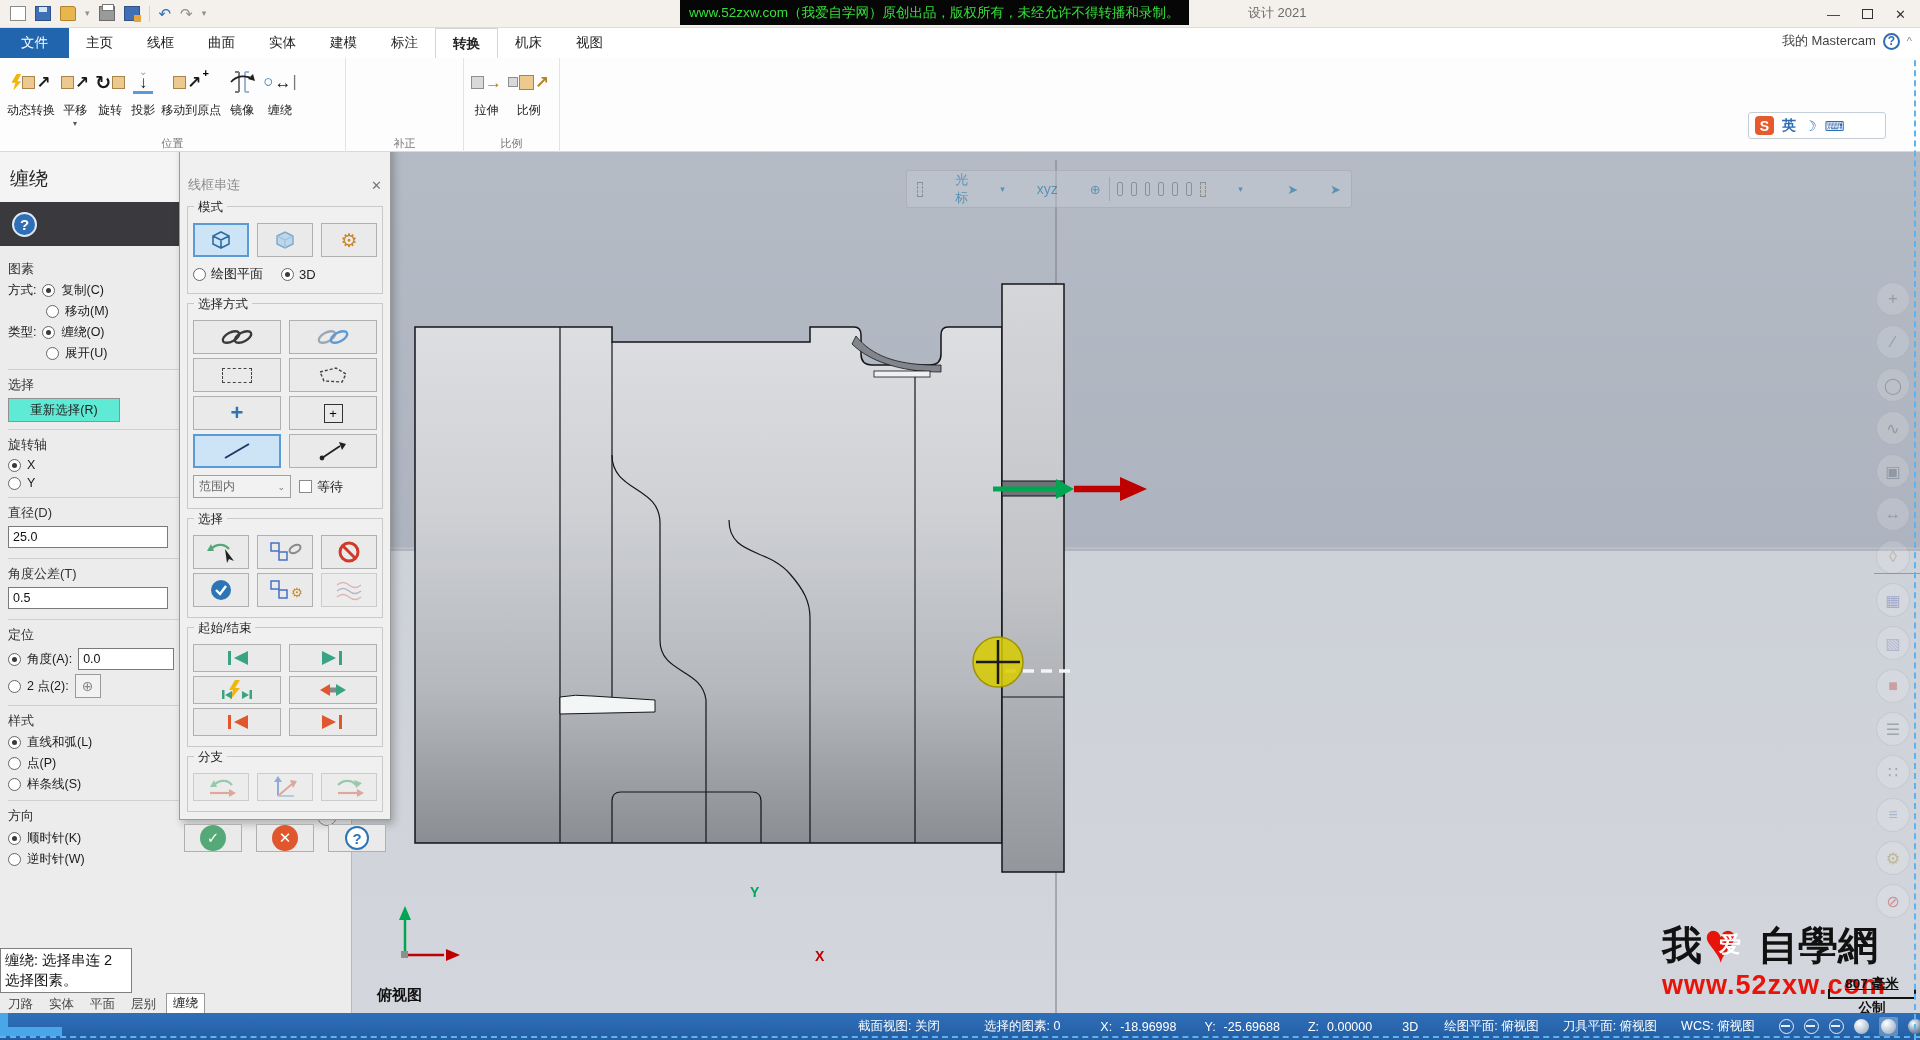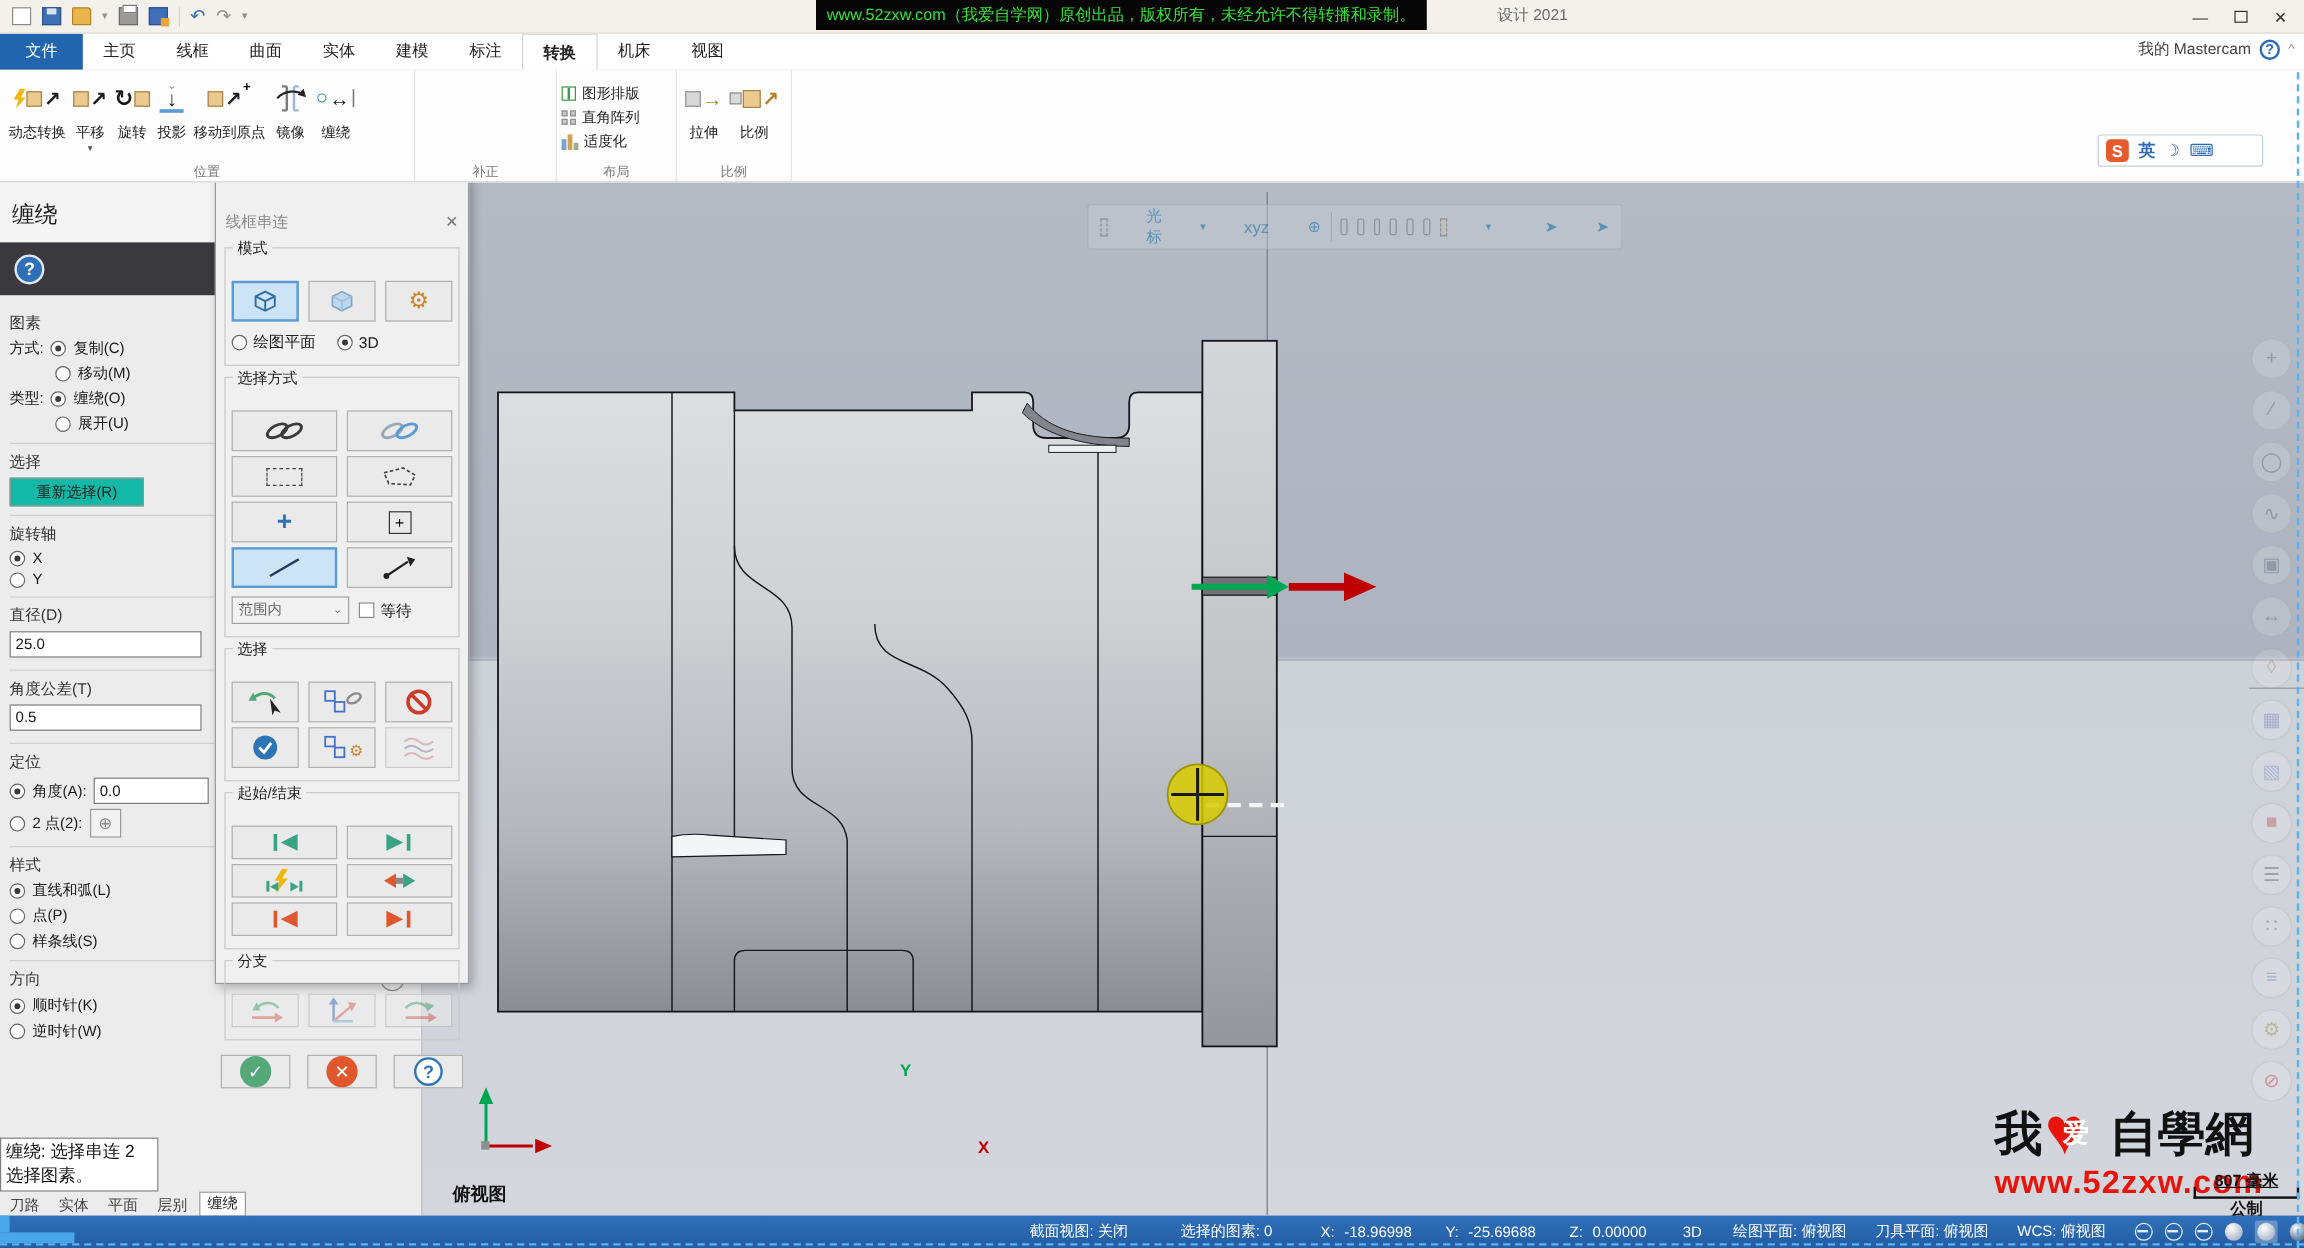--- a/index.html
+++ b/index.html
@@ -58,28 +58,28 @@
   .ptabs{height:24px;background:#4a4a4e;display:flex;}
   .pt{padding:0 14px;line-height:24px;font-size:13px;color:#ddd;}
   .pt.active{background:#ececec;color:#17477e;font-weight:bold;}
   .pbody{padding:8px 0 0 8px;font-size:12.5px;color:#1a1a1a;}
   .phead{font-size:13px;color:#333;margin:6px 0 4px;}
   .psep{border-top:1px solid #d0d0d0;margin:7px 0 5px;width:330px;}
   .prow{display:flex;align-items:center;gap:6px;margin:4px 0;}
   .rb{width:13px;height:13px;border-radius:50%;border:1px solid #666;background:#fff;display:inline-block;position:relative;flex:none;}
   .rb.on:after{content:"";position:absolute;left:3px;top:3px;width:5px;height:5px;border-radius:50%;background:#3a3a3a;}
   .pinput{width:160px;height:22px;background:#fff;border:1px solid #7a7a7a;font-size:12.5px;padding:0 4px;color:#111;}
-  .pbtn{width:112px;height:24px;background:#14b8a6;border:1px solid #919191;font-size:12.5px;color:#222;display:flex;align-items:center;justify-content:center;margin:2px 0 4px;}
+  .pbtn{width:112px;height:24px;background:#5eead4;border:1px solid #919191;font-size:12.5px;color:#222;display:flex;align-items:center;justify-content:center;margin:2px 0 4px;}
   .targetbtn{width:26px;height:24px;border:1px solid #9a9a9a;background:#f2f2f2;color:#8a8a8a;font-size:14px;display:flex;align-items:center;justify-content:center;}
   .collapse{width:20px;height:20px;border-radius:50%;border:1px solid #8a8a8a;color:#555;font-size:11px;display:flex;align-items:center;justify-content:center;margin-left:auto;margin-right:14px;}
   
   #dialog{position:absolute;left:179px;top:144px;width:212px;height:676px;background:#f0f0f0;border:1px solid #9a9a9a;box-shadow:3px 4px 8px rgba(0,0,0,.25);z-index:50;}
   .dtitle{height:24px;display:flex;align-items:center;justify-content:space-between;padding:0 8px;font-size:13px;color:#8a8a8a;margin-top:28px;}
   .dclose{color:#777;font-size:13px;}
-  .dgroup{position:relative;border:1px solid #c9c9c9;margin:9px 7px 0;padding:23px 5px 6px;}
+  .dgroup{position:relative;border:1px solid #c9c9c9;margin:9px 7px 0;padding:12px 5px 6px;}
   .dglabel{position:absolute;top:-8px;left:6px;background:#f0f0f0;padding:0 4px;font-size:12.5px;color:#222;}
   .drow{display:flex;gap:8px;margin:4px 0;justify-content:flex-start;}
   .db{height:34px;background:#eaeaea;border:1px solid #b0b0b0;display:flex;align-items:center;justify-content:center;}
   .db.w3{width:58px;}
   .db.w2{width:89px;}
   .db.h28{height:28px;}
   .db.sel{background:#cde3f6;border:2px solid #5b9bd5;}
   .db.dis{opacity:.55;}
   .dradio{display:flex;align-items:center;gap:5px;font-size:13px;color:#222;}
   .dd{width:98px;height:23px;border:1px solid #a0a0a0;background:#f2f2f2;display:flex;align-items:center;justify-content:space-between;padding:0 5px;font-size:12px;color:#666;}
@@ -229,46 +229,20 @@
         <span class="blabel">缠绕</span>
       </div>
     </div>
     <div class="rglabel">位置</div>
   </div>
 
   <div class="rgroup" style="width:118px;">
     <div class="rglabel">补正</div>
   </div>
 
-  <div class="rgroup" style="width:100px;">
-    <div class="smallcol">
-      <div class="smallbtn">
-          <span class="grid-green"></span>
-          <span>图形排版</span>
-        </div>
-      <div class="smallbtn">
-          <span class="sq4">
-            <i></i>
-            <i></i>
-            <i></i>
-            <i></i>
-          </span>
-          <span>直角阵列</span>
-        </div>
-      <div class="smallbtn">
-          <span class="bars3">
-            <i style="height:9px;"></i>
-            <i style="height:13px;background:#d4a24e;"></i>
-            <i style="height:6px;background:#9aae8e;"></i>
-          </span>
-          <span>适度化</span>
-        </div>
-    </div>
-    <div class="rglabel">布局</div>
-  </div>
 
   <div class="rgroup" style="width:96px;">
     <div class="rbtns">
       <div class="bigbtn">
         <div class="ric">
             <span class="tsq" style="background:#d9d9d9;border-color:#8e8e8e;"></span>
             <span class="arr" style="color:#b5802a;">→</span>
           </div>
         <span class="blabel">拉伸</span>
       </div>

